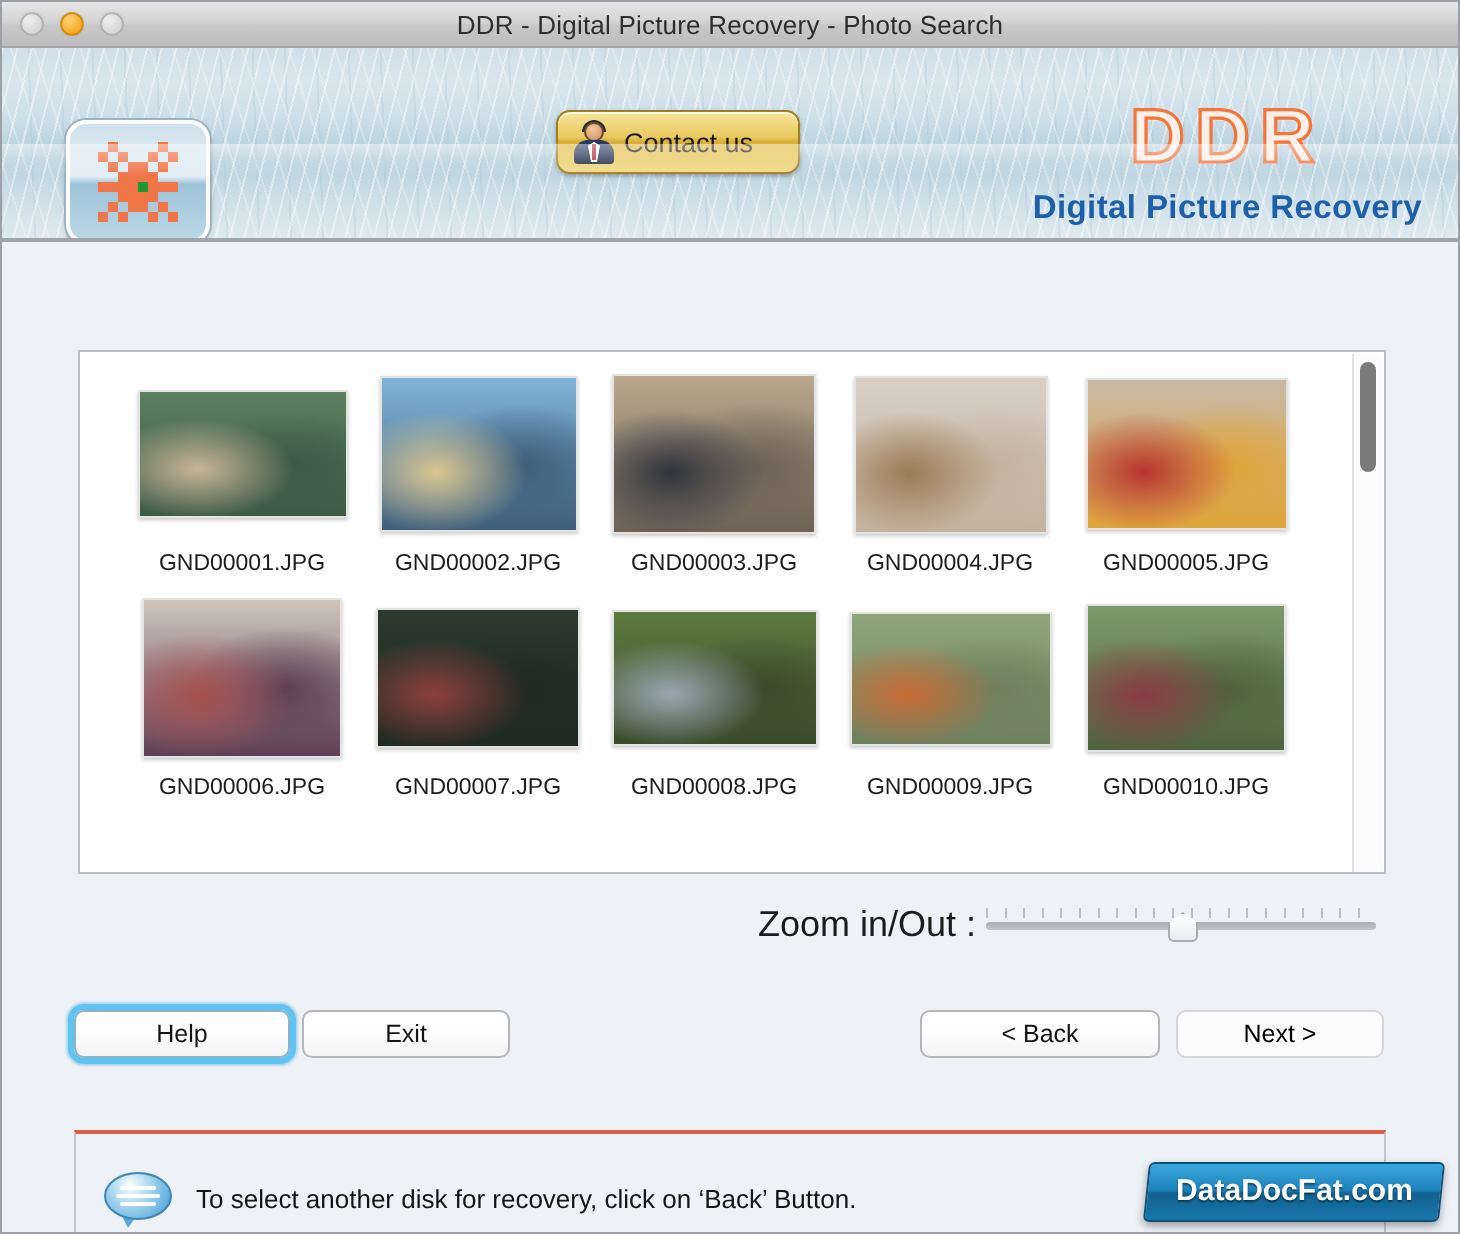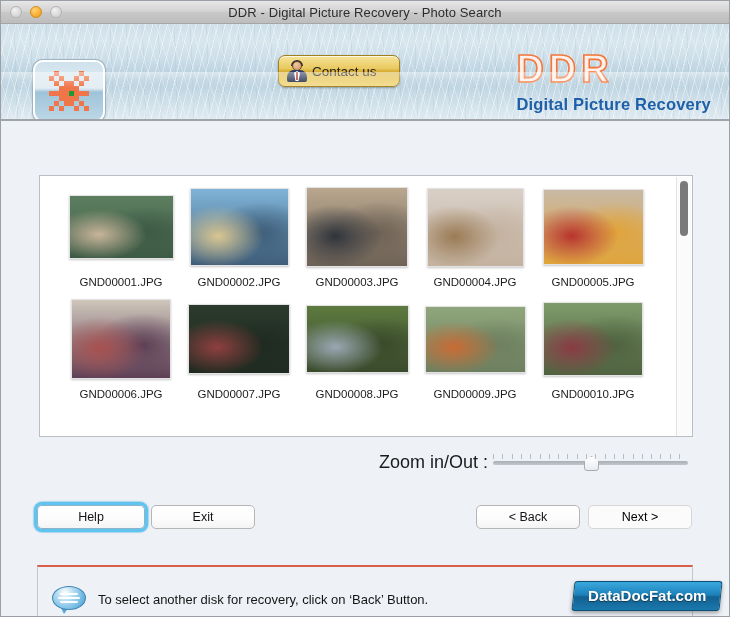--- a/index.html
+++ b/index.html
@@ -117,21 +117,21 @@
   .person-icon .shirt {
     position:absolute; left:8px; top:11px; width:6px; height:10px;
     background: #ffffff; clip-path: polygon(50% 0, 100% 18%, 75% 100%, 25% 100%, 0 18%);
   }
   .person-icon .tie {
     position:absolute; left:10px; top:12px; width:2px; height:8px; background:#b02f2f;
   }
 
   .brand {
     position: absolute; right: 18px; top: 26px;
-    text-align: left;
+    text-align: center;
   }
   .brand-ddr {
     font-size: 38px; font-weight: bold; letter-spacing: 5px;
     color: #fdf0ea;
     -webkit-text-stroke: 1.6px #f4753a;
     text-shadow: 0 1px 0 rgba(255,255,255,0.6);
     line-height: 1;
   }
   .brand-sub {
     margin-top: 7px;
@@ -239,21 +239,21 @@
     cursor: pointer;
   }
   .btn.focused {
     box-shadow: 0 0 0 3px #5fc4ef, 0 0 1px 4px rgba(60,160,220,0.35);
     border-color: #8fb3c6;
   }
   .btn.disabled { color: #000000; border-color: #d6d6d6; background: #fbfbfb; cursor: default; }
 
   .btn-help { left: 36px; top: 384px; width: 108px; text-align: right; }
   .btn-exit { left: 150px; top: 384px; width: 104px; }
-  .btn-back { left: 475px; top: 384px; width: 104px; }
+  .btn-back { left: 459px; top: 384px; width: 120px; }
   .btn-next { left: 587px; top: 384px; width: 104px; }
 
   .status-box {
     position: absolute; left: 36px; top: 416px;
     width: 656px; height: 68px;
     background: #eef1f6;
     border: 1px solid #c3c8ce;
     border-top: 2px solid #d8604b;
     box-sizing: border-box;
     display: flex; align-items: center; gap: 12px;

